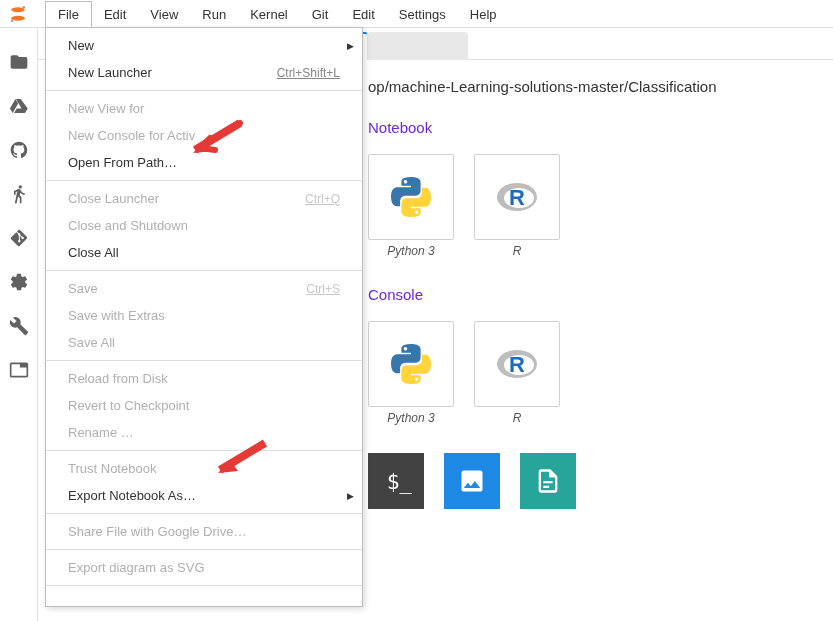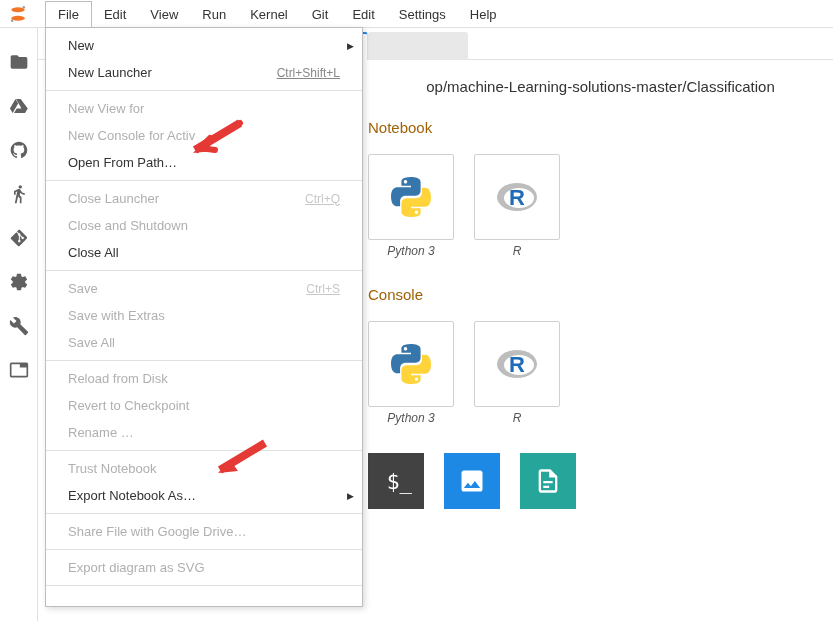--- a/index.html
+++ b/index.html
@@ -149,25 +149,24 @@
       border-left: 1px solid #e0e0e0;
       border-right: 1px solid #e0e0e0;
       margin-left: -100px;
     }
     .breadcrumb {
       font-size: 15px;
       color: #333;
       margin-bottom: 24px;
       margin-left: 330px;
       padding-top: 18px;
-      text-align: center;
     }
     .section-title {
       font-size: 15px;
-      color: #a16207;
+      color: #6d28d9;
       margin: 0 0 18px 330px;
     }
     .cards {
       display: flex;
       gap: 20px;
       margin: 0 0 28px 330px;
     }
     .card {
       width: 86px;
       height: 86px;

